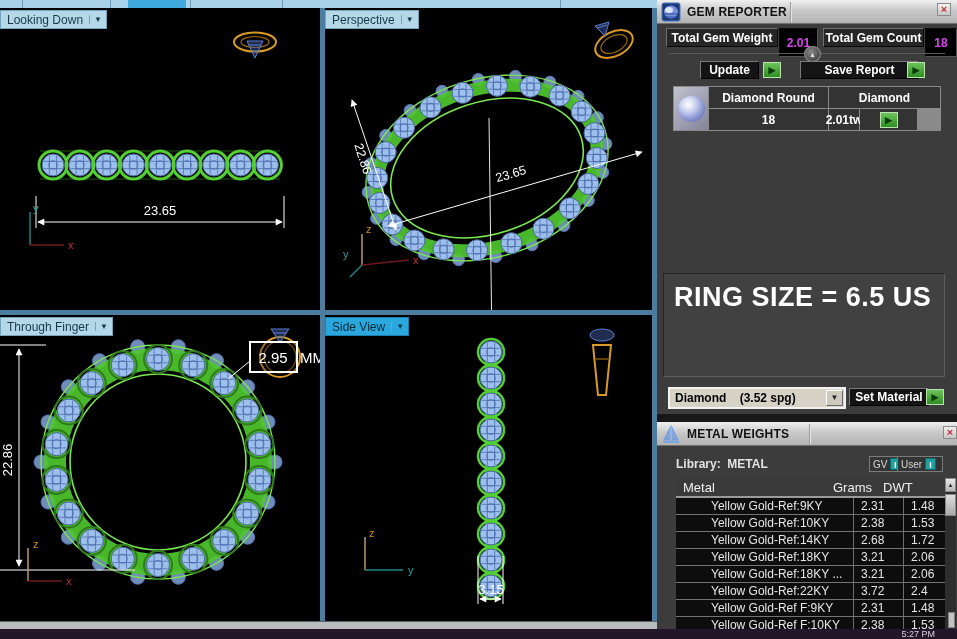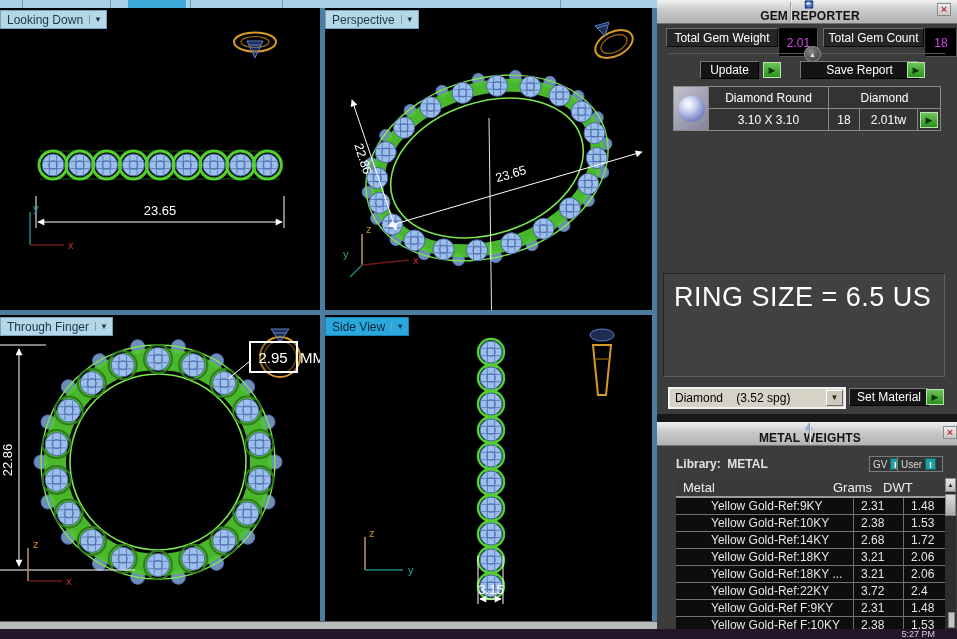--- a/index.html
+++ b/index.html
@@ -26,31 +26,31 @@
     background:#b5d8e8; border:1px solid #76a4bd; color:#17394a; font-size:12px; cursor:default;
   }
   .vp-label .txt { padding:0 6px; white-space:pre; }
   .vp-label .arrow { border-left:1px solid #76a4bd; padding:0 4px; font-size:8px; color:#17394a; }
   .vp-label.active { background:#2aa7dd; border-color:#1d7fae; color:#062a3a; }
   .vp-svg { position:absolute; left:0; top:0; }
   
   .panel-title {
     position:absolute; left:657px; width:300px; height:24px;
     background:linear-gradient(#f0f0f0,#c9c9c9 45%,#b3b3b3);
-    border-bottom:1px solid #707070; display:flex; align-items:center;flex-direction:column;
+    border-bottom:1px solid #707070; display:flex; align-items:center;
   }
   .panel-title .ttl { font-size:12px; font-weight:bold; color:#111; margin-left:6px; letter-spacing:.2px; }
   .panel-title .notch { position:absolute; top:2px; width:2px; height:20px; background:#9a9a9a; border-right:1px solid #e8e8e8; }
   .close-btn {
     position:absolute; width:14px; height:13px; background:linear-gradient(#efefef,#c7c7c7);
     border:1px solid #8a8a8a; color:#c03030; font-size:11px; font-weight:bold;
     line-height:11px; text-align:center; cursor:pointer;
   }
   .ticon { width:20px; height:20px; margin-left:4px; }
-  #gem-body { position:absolute; left:657px; top:24px; width:300px; height:390px; background:#3c3c3c; }
+  #gem-body { position:absolute; left:657px; top:24px; width:300px; height:390px; background:#3c3c3c;font-weight:bold; }
   .stat-label {
     position:absolute; height:19px; background:#262626; border:1px solid;
     border-color:#6e6e6e #0a0a0a #0a0a0a #6e6e6e; color:#fff; font-size:12px;
     display:flex; align-items:center; justify-content:center;
   }
   .stat-value {
     position:absolute; height:29px; background:#000; border:1px solid;
     border-color:#0a0a0a #555 #555 #0a0a0a; color:#d946ef; font-size:12px;
     display:flex; align-items:center; justify-content:center;
   }
@@ -754,21 +754,20 @@
     <div class="go-btn" style="left:106px; top:38px">▶</div>
     <div class="dark-btn" style="left:143px; top:37px; width:119px">Save Report</div>
     <div class="go-btn" style="left:250px; top:38px">▶</div>
 
     <div id="gem-table">
       <div id="gem-thumb">
           <div class="gem-ball"></div>
         </div>
       <div>Diamond Round</div>
       <div style="grid-column:3 / span 3">Diamond</div>
-      <div>3.10 X 3.10</div>
       <div>18</div>
       <div>2.01tw</div>
       <div id="gem-cell-btn">
           <div class="go-btn" style="position:static">▶</div>
         </div>
     </div>
 
     <div id="ring-size-box">
       <div id="ring-size-text">RING SIZE = 6.5 US</div>
     </div>

